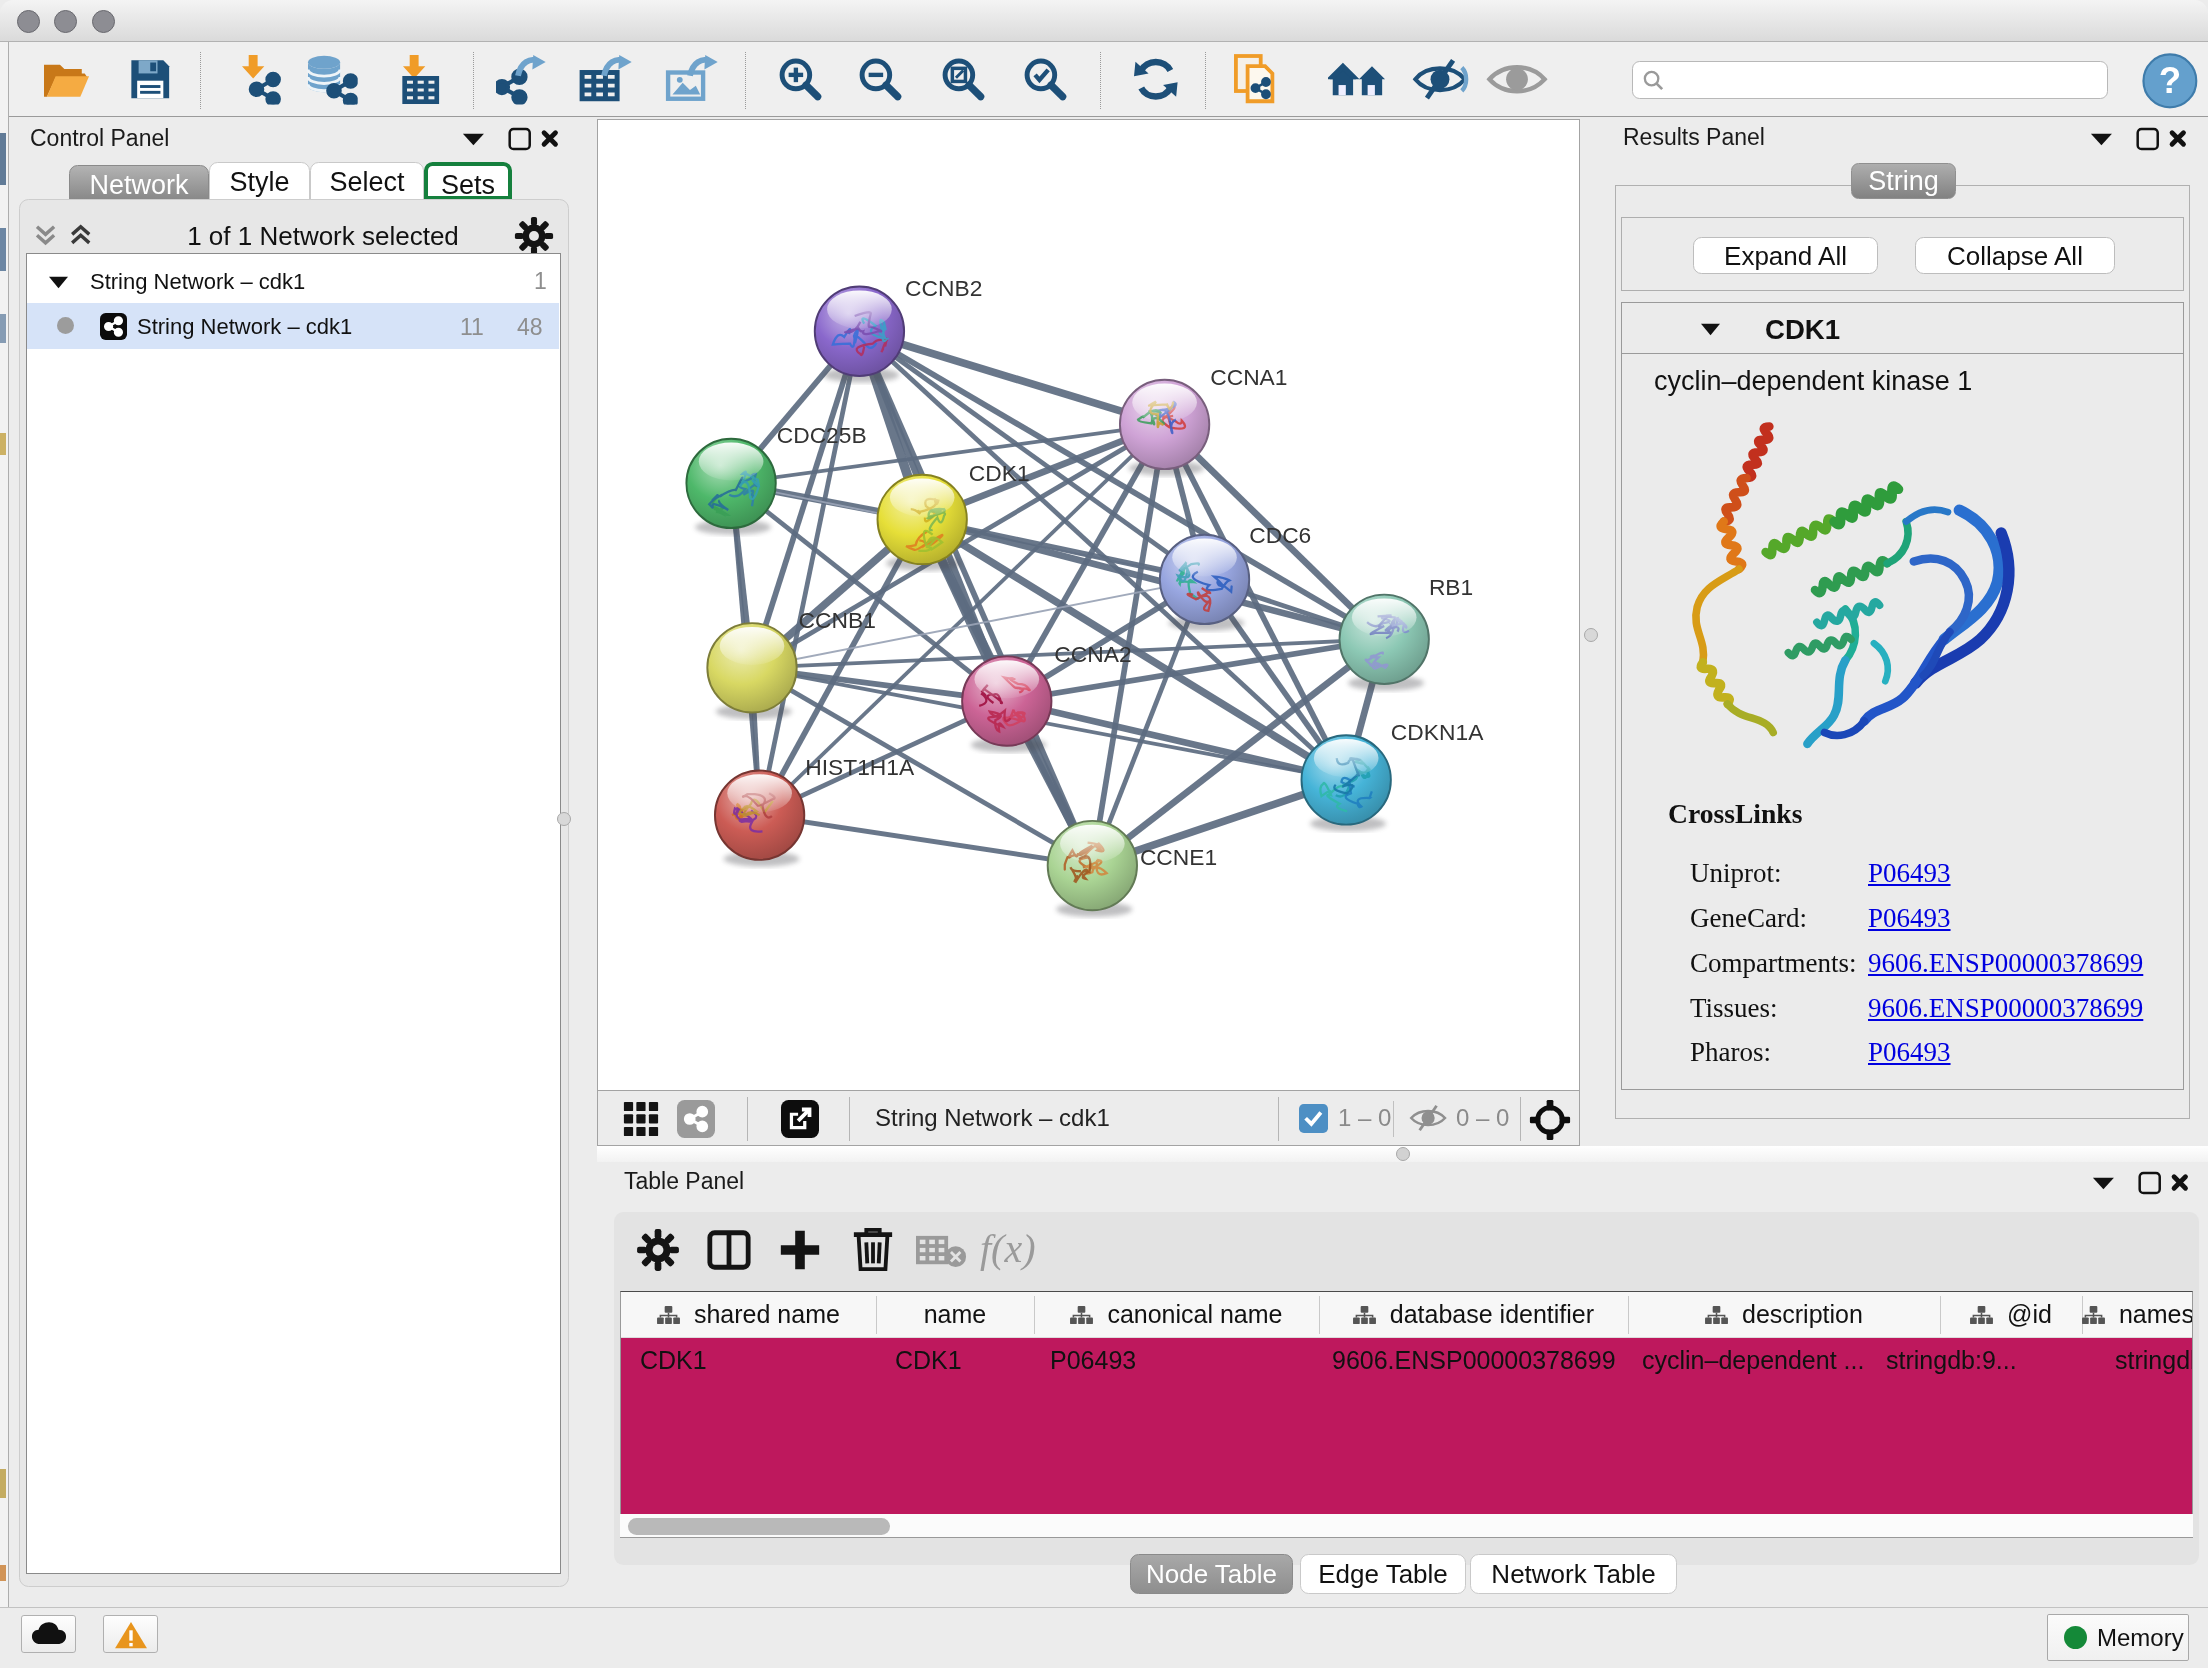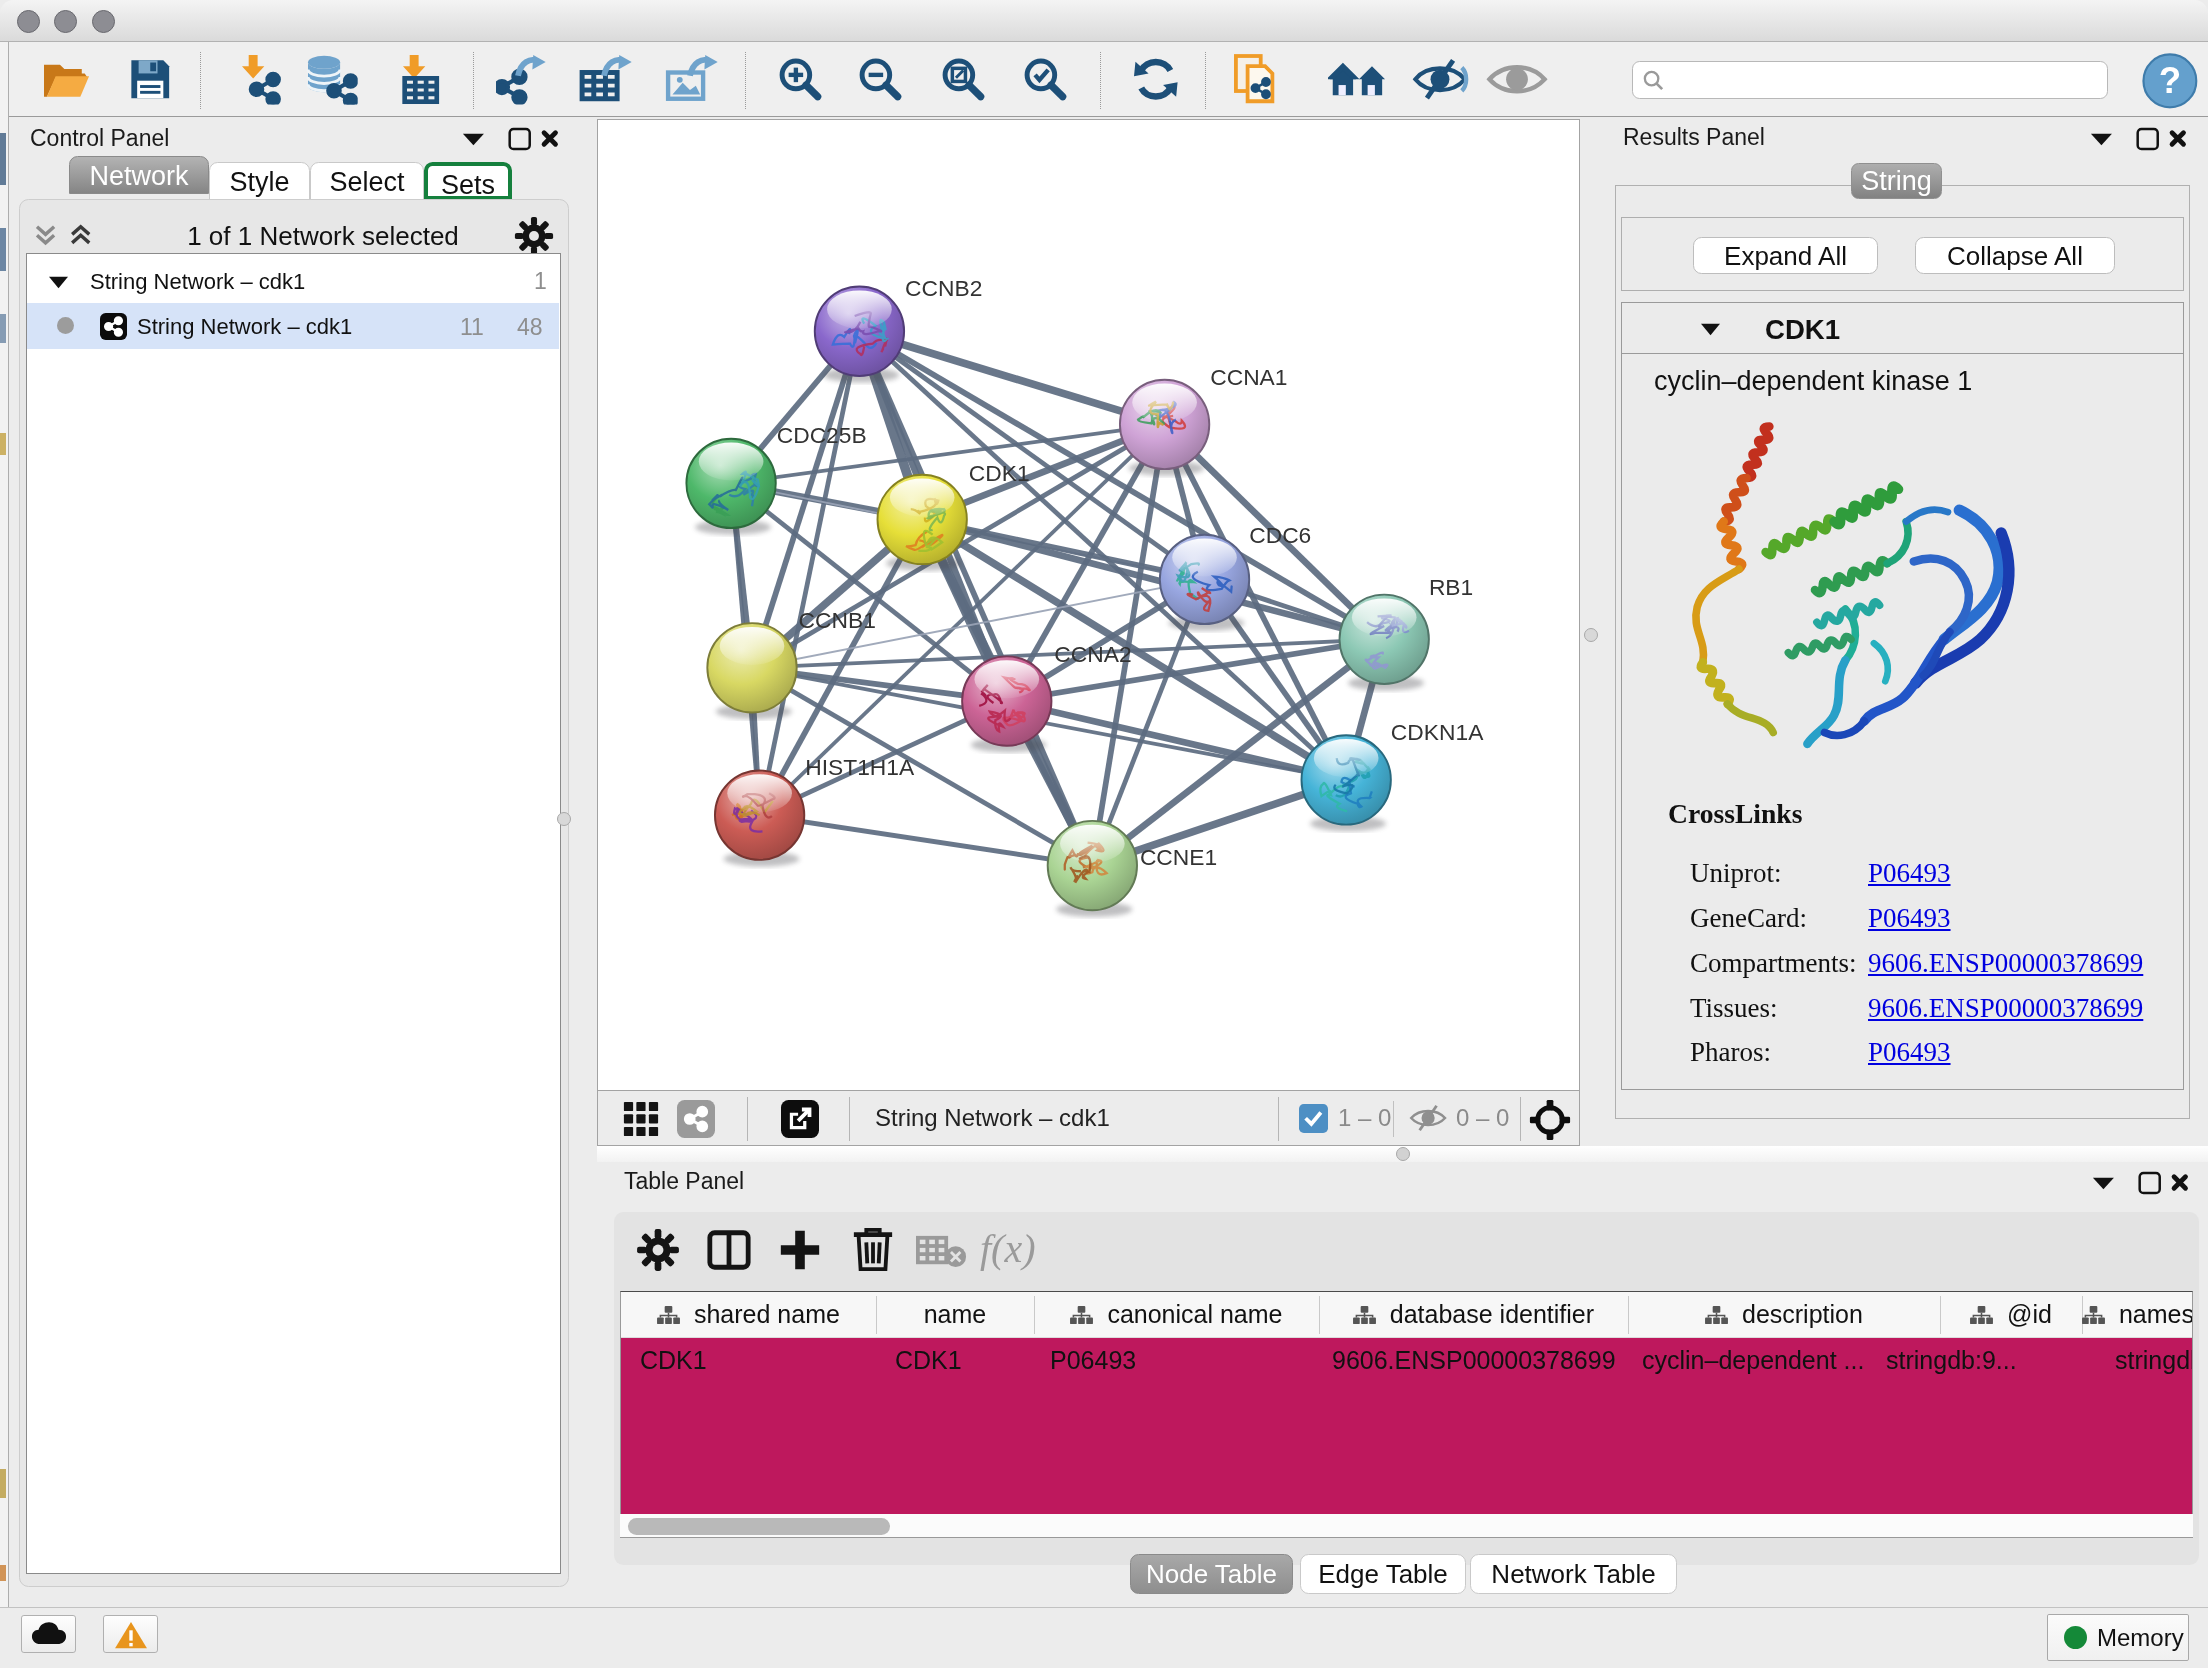--- a/index.html
+++ b/index.html
@@ -172,21 +172,21 @@
 <div class="abs" style="left:0;top:433px;width:5.7px;height:22px;background:#c2a040;opacity:0.8"></div>
 <div class="abs" style="left:0;top:1469px;width:5.7px;height:28.5px;background:#b89a3c;opacity:0.8"></div>
 <div class="abs" style="left:0;top:1565px;width:5.7px;height:16px;background:#c87c30;opacity:0.8"></div>
 <div class="abs" style="left:7.6px;top:42px;width:1px;height:1626px;background:#adadad"></div>
 <div class="abs hdr" style="left:30px;top:125px">Control Panel</div>
 <div style="position:absolute;left:461px;top:126px"><svg width="105" height="25" viewBox="0 0 110 26">
       <path d="M2 8 L24 8 L13 20 Z" fill="#111"></path>
       <rect x="51" y="3" width="21" height="21" rx="4" fill="none" stroke="#111" stroke-width="2.6"></rect>
       <path d="M87 5 L99 17 M99 5 L87 17" stroke="#111" stroke-width="5" stroke-linecap="round" transform="translate(0,2)"></path>
     </svg></div>
-<div class="abs" style="left:69px;top:156px;width:140px;height:38px;background:linear-gradient(#b3b3b3,#858585);color:#fff;border:1px solid #8a8a8a;border-radius:8.6px 8.6px 0 0;text-align:center;line-height:38px;font-size:27px">Network</div>
+<div class="abs" style="left:69px;top:165px;width:140px;height:38px;background:linear-gradient(#b3b3b3,#858585);color:#fff;border:1px solid #8a8a8a;border-radius:8.6px 8.6px 0 0;text-align:center;line-height:38px;font-size:27px">Network</div>
 <div class="abs" style="left:209px;top:162px;width:101px;height:38px;background:#fff;color:#111;border:1px solid #c9c9c9;border-radius:8.6px 8.6px 0 0;text-align:center;line-height:38px;font-size:27px">Style</div>
 <div class="abs" style="left:310px;top:162px;width:114px;height:38px;background:#fff;color:#111;border:1px solid #c9c9c9;border-radius:8.6px 8.6px 0 0;text-align:center;line-height:38px;font-size:27px">Select</div>
 <div class="abs" style="left:424px;top:162px;width:88px;height:38px;background:#fff;color:#111;border:4px solid #15803d;border-radius:8.6px 8.6px 0 0;text-align:center;line-height:38px;font-size:27px">Sets</div>
 <div class="abs" style="left:19px;top:199px;width:550px;height:1388px;background:#e7e7e7;border:1px solid #cdcdcd;border-radius:9.5px"></div>
 <svg class="abs" width="63" height="28.5" viewBox="0 0 66 30" style="left:34px;top:222px">
     <g stroke="#8a8a8a" stroke-width="3.6" fill="none">
       <path d="M3 5 L12 13 L21 5"></path>
       <path d="M3 14 L12 22 L21 14"></path>
     </g>
     <g stroke="#3a3a3a" stroke-width="3.6" fill="none">
@@ -492,21 +492,21 @@
 <div class="abs" style="left:1396px;top:1147px;width:14.3px;height:14.3px;border-radius:50%;background:#d2d2d2;border:1px solid #a8a8a8"></div>
 <div class="abs" style="left:557px;top:812px;width:14.3px;height:14.3px;border-radius:50%;background:#d8d8d8;border:1px solid #a8a8a8"></div>
 <div class="abs" style="left:1584px;top:628px;width:14.3px;height:14.3px;border-radius:50%;background:#d8d8d8;border:1px solid #a8a8a8"></div>
 <div class="abs hdr" style="left:1623px;top:124px">Results Panel</div>
 <div style="position:absolute;left:2089px;top:126px"><svg width="105" height="25" viewBox="0 0 110 26">
       <path d="M2 8 L24 8 L13 20 Z" fill="#111"></path>
       <rect x="51" y="3" width="21" height="21" rx="4" fill="none" stroke="#111" stroke-width="2.6"></rect>
       <path d="M87 5 L99 17 M99 5 L87 17" stroke="#111" stroke-width="5" stroke-linecap="round" transform="translate(0,2)"></path>
     </svg></div>
 <div class="abs" style="left:1615px;top:185px;width:575px;height:934px;background:#ebebeb;border:1px solid #b0b0b0"></div>
-<div class="abs" style="left:1851px;top:163px;width:91px;height:36px;background:linear-gradient(#aeaeae,#828282);border:1px solid #909090;border-radius:7.6px;color:#fff;font-size:27px;text-align:center;line-height:35px">String</div>
+<div class="abs" style="left:1851px;top:163px;width:105px;height:36px;background:linear-gradient(#aeaeae,#828282);border:1px solid #909090;border-radius:7.6px;color:#fff;font-size:27px;text-align:center;line-height:35px">String</div>
 <div class="abs" style="left:1621px;top:217px;width:563px;height:74px;background:#ebebeb;border:1px solid #aeaeae"></div>
 <div class="abs" style="left:1693px;top:237px;width:185px;height:37px;background:#fff;border:1px solid #bdbdbd;border-radius:8.6px;font-size:26px;text-align:center;line-height:36px;color:#111">Expand All</div>
 <div class="abs" style="left:1915px;top:237px;width:200px;height:37px;background:#fff;border:1px solid #bdbdbd;border-radius:8.6px;font-size:26px;text-align:center;line-height:36px;color:#111">Collapse All</div>
 <div class="abs" style="left:1621px;top:302px;width:563px;height:788px;background:#ebebeb;border:1px solid #9a9a9a">
     <div class="abs" style="left:0;top:0;width:561px;height:51px;border-bottom:1px solid #9a9a9a">
       <svg class="abs" width="25" height="19" viewBox="0 0 26 20" style="left:76px;top:17px">
         <path d="M3 4 L23 4 L13 16 Z" fill="#111"></path>
       </svg>
       <div class="abs" style="left:143px;top:10.5px;font-size:27.6px;font-weight:bold;color:#111">CDK1</div>
     </div>

